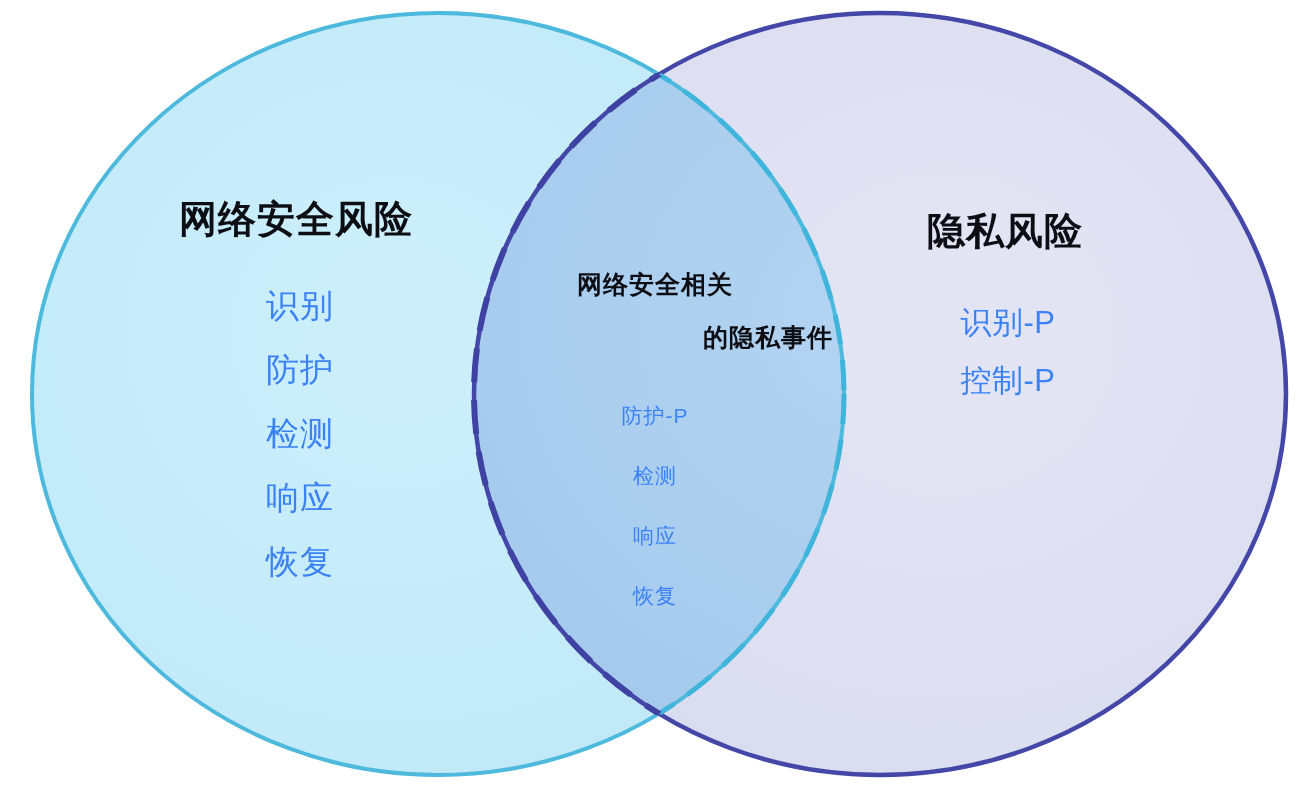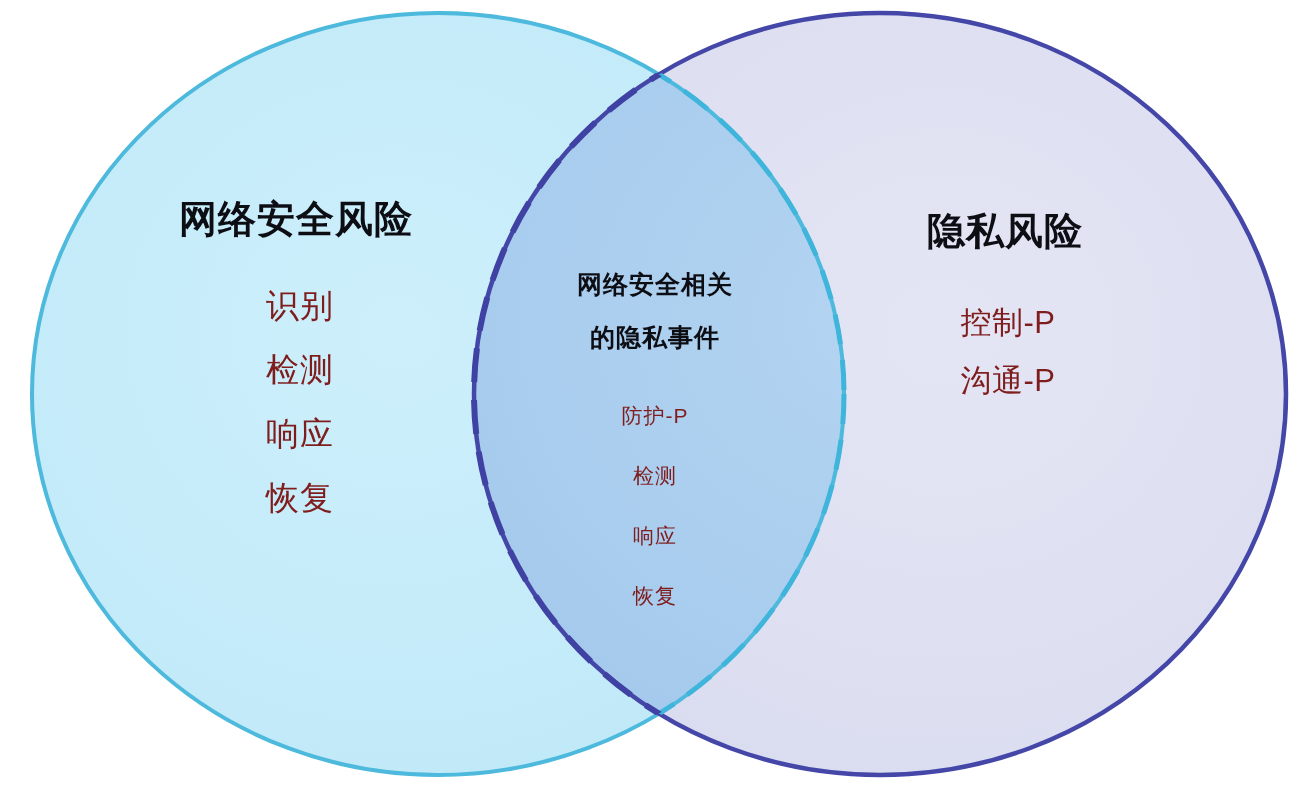--- a/index.html
+++ b/index.html
@@ -43,21 +43,21 @@
     color: #0d0d14;
     white-space: nowrap;
   }
   .item-list {
     list-style: none;
     margin: 0;
     padding: 0;
   }
   .item-list li {
     white-space: nowrap;
-    color: #7f1d1d;
+    color: #3b82f6;
   }
 
   
   #group-left {
     left: 110px;
     top: 196px;
     width: 380px;
   }
   #group-left .group-title {
     font-size: 38px;
@@ -80,20 +80,21 @@
     top: 258px;
     width: 356px;
   }
   #group-center .group-title {
     font-size: 25px;
     line-height: 53px;
     letter-spacing: 1px;
   }
   #group-center .title-line2 {
     display: block;
+    text-align: right;
   }
   #group-center .item-list {
     margin-top: 22px;
   }
   #group-center .item-list li {
     font-size: 21px;
     line-height: 60px;
     letter-spacing: 1px;
   }
 
@@ -171,20 +172,21 @@
       <ellipse cx="880" cy="394" rx="406" ry="381" fill="none" stroke="#3f42a3" stroke-width="6" stroke-dasharray="34 18" stroke-linecap="butt"></ellipse>
     </g>
   </svg>
 
   <div class="text-layer">
 
     <div class="group" id="group-left">
       <div class="group-title">网络安全风险</div>
       <ul class="item-list">
         <li>识别</li>
+        <li>防护</li>
         <li>检测</li>
         <li>响应</li>
         <li>恢复</li>
       </ul>
     </div>
 
     <div class="group" id="group-center">
       <div class="group-title">
         <span class="title-line1">网络安全相关</span>
         <span class="title-line2">的隐私事件</span>
@@ -193,19 +195,19 @@
         <li>防护-P</li>
         <li>检测</li>
         <li>响应</li>
         <li>恢复</li>
       </ul>
     </div>
 
     <div class="group" id="group-right">
       <div class="group-title">隐私风险</div>
       <ul class="item-list">
+        <li>识别-P</li>
         <li>控制-P</li>
-        <li>沟通-P</li>
       </ul>
     </div>
 
   </div>
 </div>
 
 </body></html>

